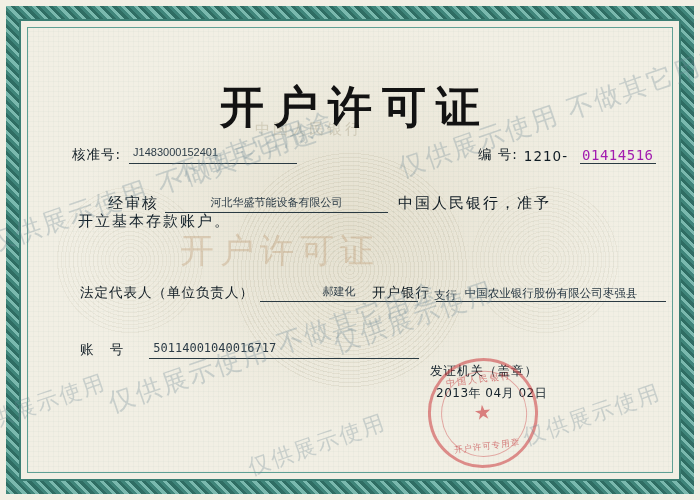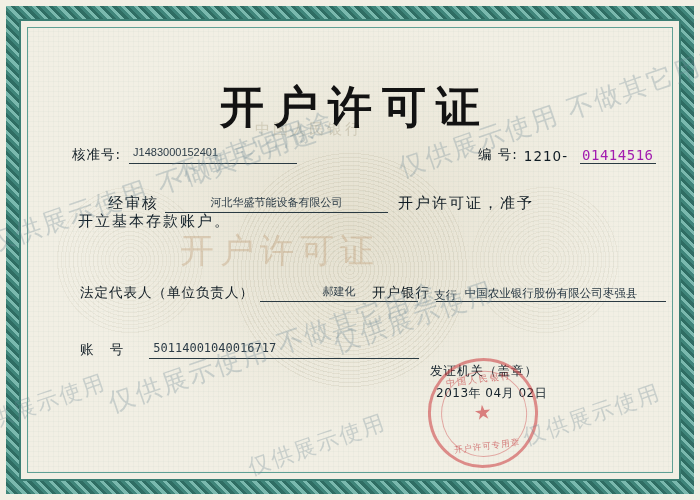--- a/index.html
+++ b/index.html
@@ -279,21 +279,21 @@
 
   <div class="row row-serial">
     <span class="label">编 号:</span>
     <span class="label" style="margin-left:6px;">1210-</span>
     <span class="serial-red">01414516</span>
   </div>
 
   <div class="row row-body1">
     <span class="label" style="font-size:15px;letter-spacing:2px;">经审核</span>
     <span class="value-line hand" style="margin-left:6px;">河北华盛节能设备有限公司</span>
-    <span class="label" style="font-size:15px;letter-spacing:2px;margin-left:10px;">开户许可证，准予</span>
+    <span class="label" style="font-size:15px;letter-spacing:2px;margin-left:10px;">中国人民银行，准予</span>
   </div>
 
   <div class="row row-body2">开立基本存款账户。</div>
 
   <div class="row row-rep">
     <span class="label">法定代表人（单位负责人）</span>
     <span class="value-line hand" style="margin-left:6px;">郝建化</span>
   </div>
 
   <div class="row row-bank">

